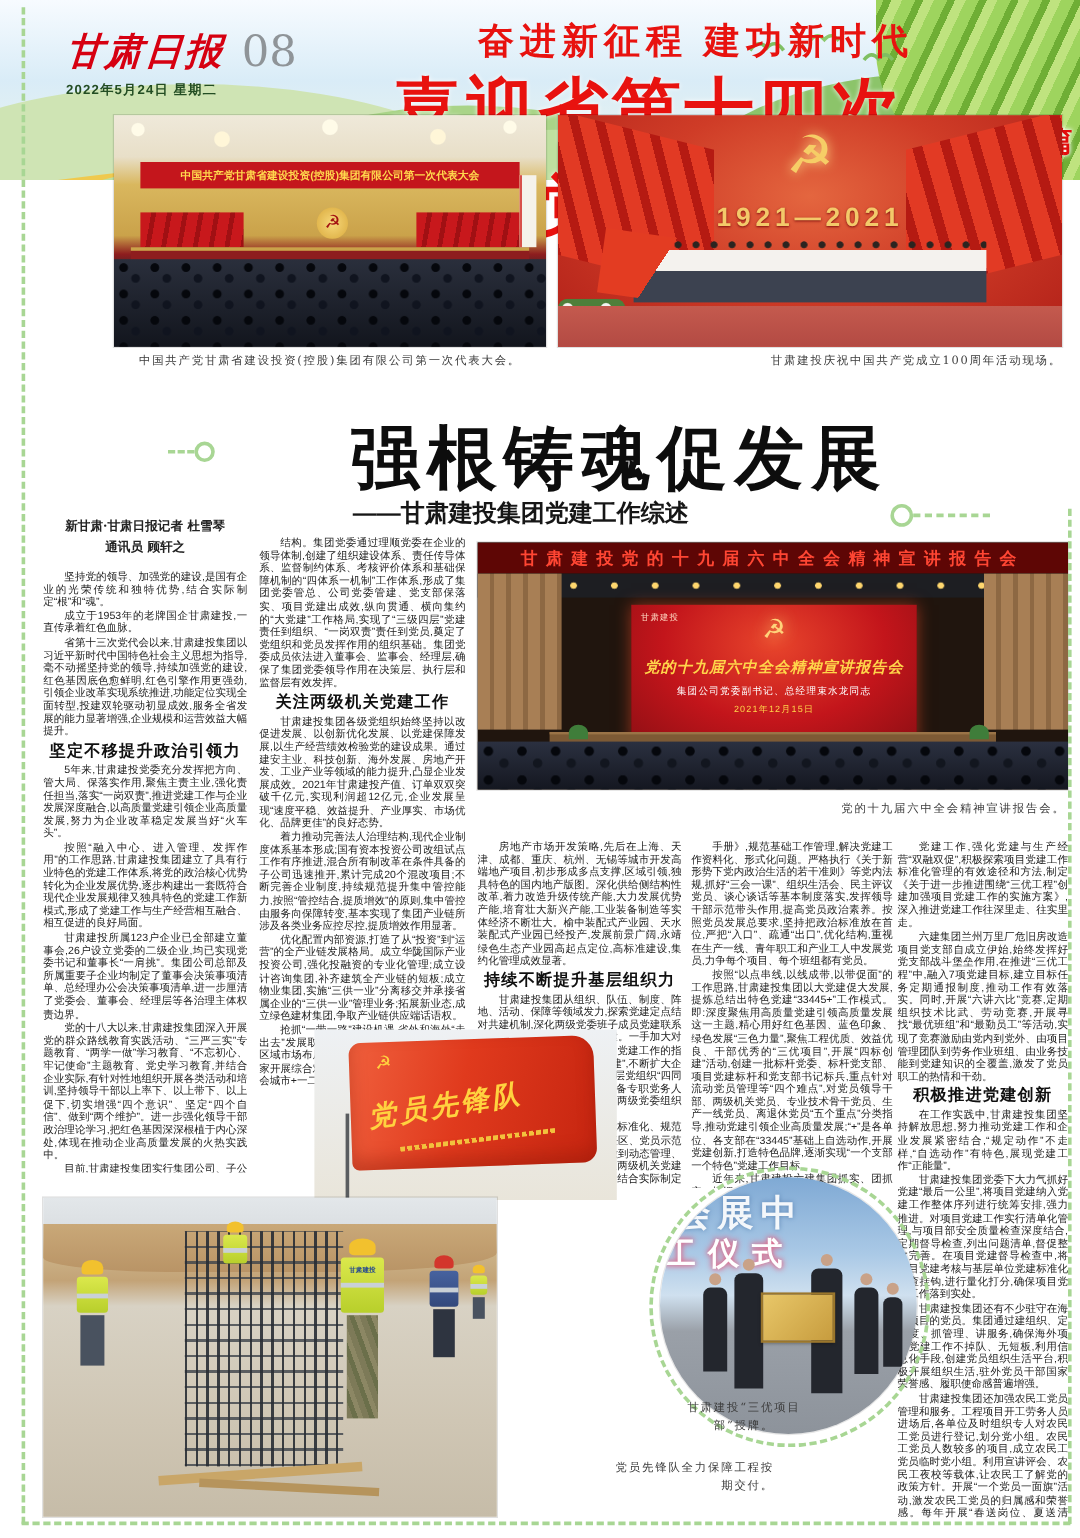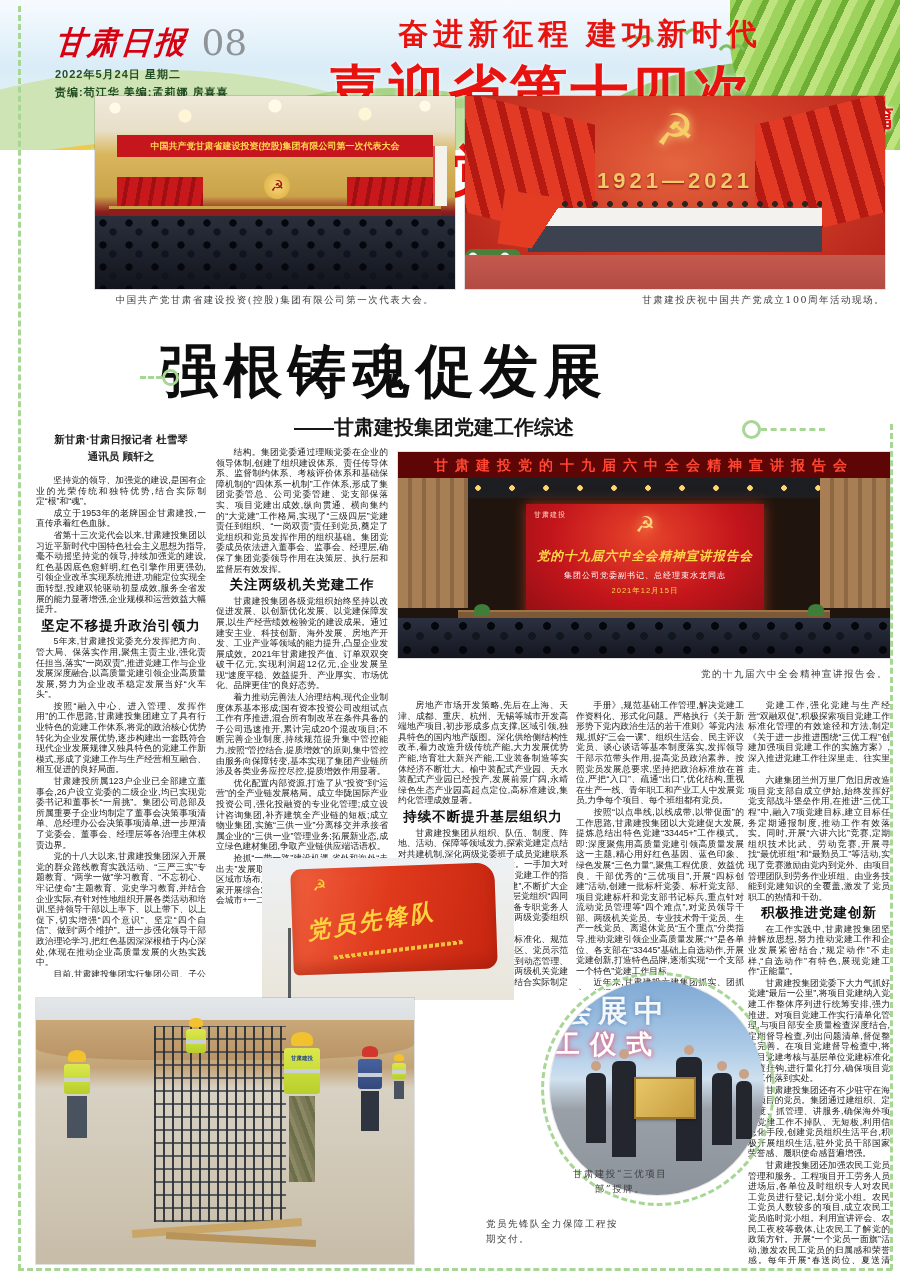--- a/index.html
+++ b/index.html
@@ -82,21 +82,21 @@
   .p2 .floor{position:absolute;left:0;bottom:0;width:100%;height:34px;
       background:linear-gradient(180deg,#c45a4e,#b34a43);}
   .p2 .bearer{position:absolute;left:36px;top:98px;width:60px;height:54px;
       background:linear-gradient(115deg,#e33c22 0 70%,transparent 70%);transform:rotate(8deg);}
   .p2 .flowers{position:absolute;left:0;bottom:6px;width:56px;height:34px;border-radius:8px;
       background:radial-gradient(circle at 8px 8px,#f2f4ef 4px,transparent 5px),
                  radial-gradient(circle at 24px 14px,#e7ecdf 4px,transparent 5px),
                  radial-gradient(circle at 40px 8px,#f2f4ef 4px,transparent 5px),#4e7f3a;}
 
   
-  .head{position:absolute;left:160px;top:333px;width:580px;text-align:left;
+  .head{position:absolute;left:160px;top:344px;width:580px;text-align:right;
         font-size:58px;font-weight:900;letter-spacing:6px;color:#0d0d0d;}
   .sub{position:absolute;left:244px;top:414px;width:380px;text-align:center;
         font-size:20px;font-weight:bold;color:#161616;}
   .deco{position:absolute;}
   .ring{display:inline-block;width:11px;height:11px;border:3px solid #a8d694;border-radius:50%;vertical-align:middle;}
   .dash{display:inline-block;height:0;border-top:3px dashed #a8d694;vertical-align:middle;}
 
   
   .col{position:absolute;font-size:8.8px;line-height:10.6px;text-align:justify;color:#222;overflow:hidden;}
   .col p{margin:0 0 1px 0;text-indent:2em;}
@@ -202,21 +202,20 @@
       <path d="M5 18 Q12 8 19 16 Q26 8 33 18" stroke="#7fbf62" stroke-width="3" fill="none"></path>
       <path d="M55 10 Q61 2 67 9 Q73 2 79 10" stroke="#8cc96e" stroke-width="3" fill="none"></path>
       <path d="M100 26 Q106 18 112 25 Q118 18 124 26" stroke="#7fbf62" stroke-width="3" fill="none"></path>
     </svg>
   </div>
 
   <div class="mast">
     <span class="paper">甘肃日报</span>
     <span class="pageno">08</span>
     <div class="mline">2022年5月24日 星期二</div>
-    <div class="mline">责编:苟江华 美编:孟莉娜 房喜喜</div>
   </div>
 
   <div class="ban1">奋进新征程 建功新时代</div>
   <div class="ban2">喜迎省第十四次党代会</div>
   <div class="bantag">甘肃建投篇</div>
 
   <div class="ph p1 z2">
     <div class="lights"></div>
     <div class="banner">中国共产党甘肃省建设投资(控股)集团有限公司第一次代表大会</div>
     <div class="flags" style="left:6%;"></div>
@@ -351,21 +350,21 @@
       <div class="helm" style="width:16px;height:11px;background:#d3362c;"></div>
       <div class="vest" style="width:24px;height:30px;background:linear-gradient(180deg,#47629f,#33497c);"></div>
       <div class="legs" style="width:18px;height:40px;background:#2e3440;"></div>
     </div>
     <div class="worker" style="left:356px;top:56px;">
       <div class="helm" style="width:10px;height:7px;"></div>
       <div class="vest" style="width:14px;height:16px;"></div>
       <div class="legs" style="width:10px;height:18px;"></div>
     </div>
   </div>
-  <div class="cap z6" style="left:486px;top:1216px;width:140px;text-align:left;line-height:15px;">党员先锋队全力保障工程按期交付。</div>
+  <div class="cap z6" style="left:505px;top:1216px;width:140px;text-align:right;line-height:15px;">党员先锋队全力保障工程按期交付。</div>
 
   <div class="ringphoto"></div>
   <div class="pcirc">
     <div class="t1">会展中</div>
     <div class="t2">工仪式</div>
     <div class="fig" style="left:36px;top:92px;height:70px;"></div>
     <div class="fig" style="left:62px;top:80px;height:96px;width:24px;"></div>
     <div class="fig" style="left:126px;top:76px;height:104px;width:26px;"></div>
     <div class="fig" style="left:162px;top:92px;height:72px;"></div>
     <div class="fig" style="left:186px;top:100px;height:58px;width:16px;"></div>

